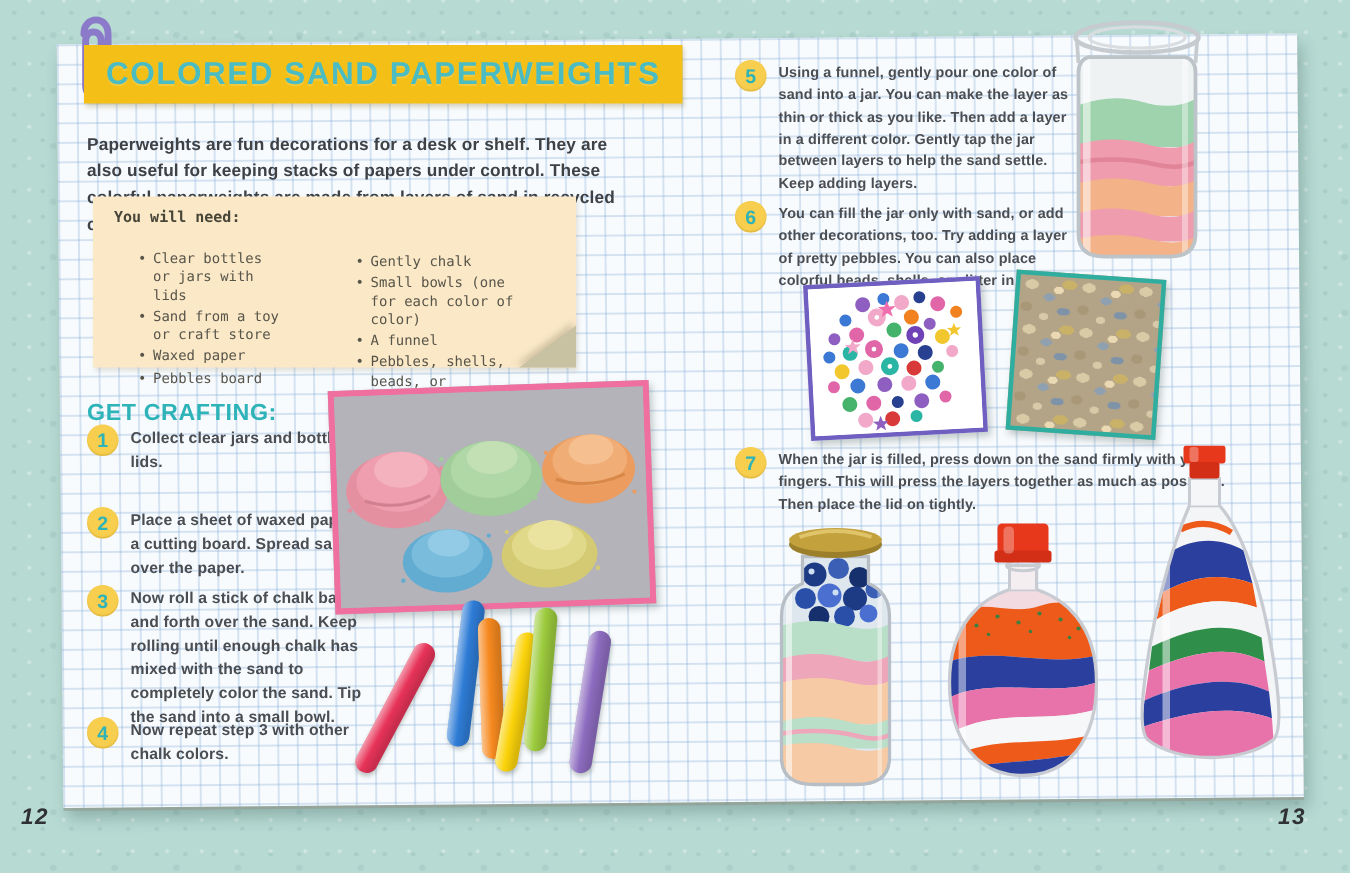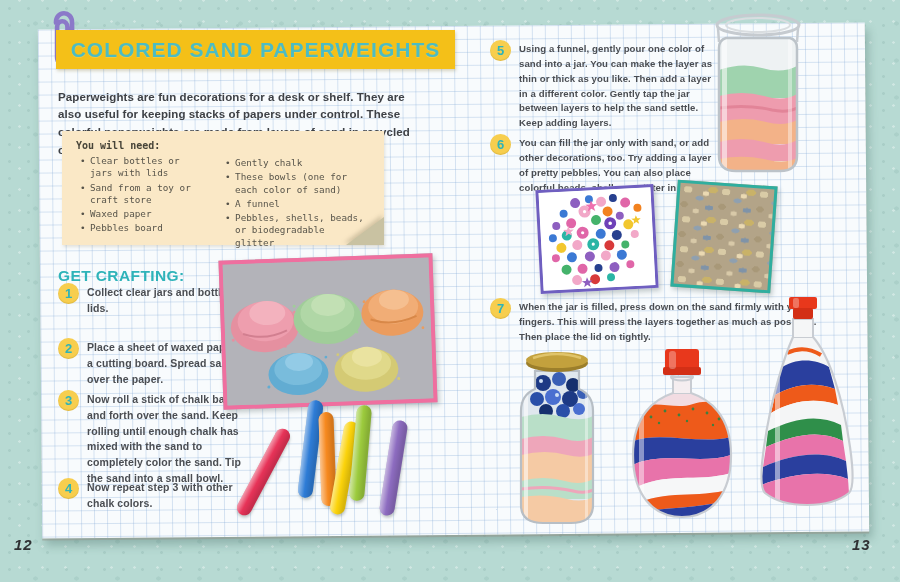--- a/index.html
+++ b/index.html
@@ -40,21 +40,21 @@
     line-height:1.55;color:#3e4146;letter-spacing:.1px;}
   .crafting-h{left:58px;top:255px;font-size:15.5px;font-weight:800;color:#2eb3b9;letter-spacing:.4px;margin-top:12px;}
   
   .materials{
     left:62px;top:131px;width:322px;height:114px;background:#fae8c6;
     font-family:"DejaVu Sans Mono", monospace;color:#57544a;
     box-shadow:1px 2px 3px rgba(120,110,70,.18);
   }
   .materials .inner{padding:9px 12px 0 14px;display:flex;gap:14px;}
   .materials h2{margin:0 0 3px 0;font-size:10px;font-weight:700;color:#474438;}
-  .materials ul{margin:4px;padding:0;list-style:none;font-size:9.3px;line-height:1.32;}
+  .materials ul{margin:16px;padding:0;list-style:none;font-size:9.3px;line-height:1.32;}
   .materials li{position:relative;padding-left:10px;margin-bottom:2px;}
   .materials li::before{content:"\2022";position:absolute;left:0;top:0;color:#57544a;}
   .mcol1{width:132px;}.mcol2{width:152px;}
   .fold{position:absolute;right:0;bottom:0;width:0;height:0;
     border-bottom:28px solid #c9c2a2;border-left:38px solid transparent;
     filter:drop-shadow(-2px -2px 2px rgba(90,85,55,.25));}
   
   .step{position:absolute;display:flex;gap:8px;align-items:flex-start;}
   .num{
     flex:0 0 21px;width:21px;height:21px;border-radius:50%;background:#f7ce4e;
@@ -114,21 +114,21 @@
       <ul>
         <li>Clear bottles or jars with lids</li>
         <li>Sand from a toy or craft store</li>
         <li>Waxed paper</li>
         <li>Pebbles board</li>
       </ul>
     </div>
     <div class="mcol2" style="padding-top:13px;">
       <ul>
         <li>Gently chalk</li>
-        <li>These bowls (one for each color of sand)</li>
+        <li>Small bowls (one for each color of color)</li>
         <li>A funnel</li>
         <li>Pebbles, shells, beads, or biodegradable glitter</li>
       </ul>
     </div>
   </div>
   <div class="fold"></div>
 </div>
 
 <div class="abs crafting-h">GET CRAFTING:</div>
 

